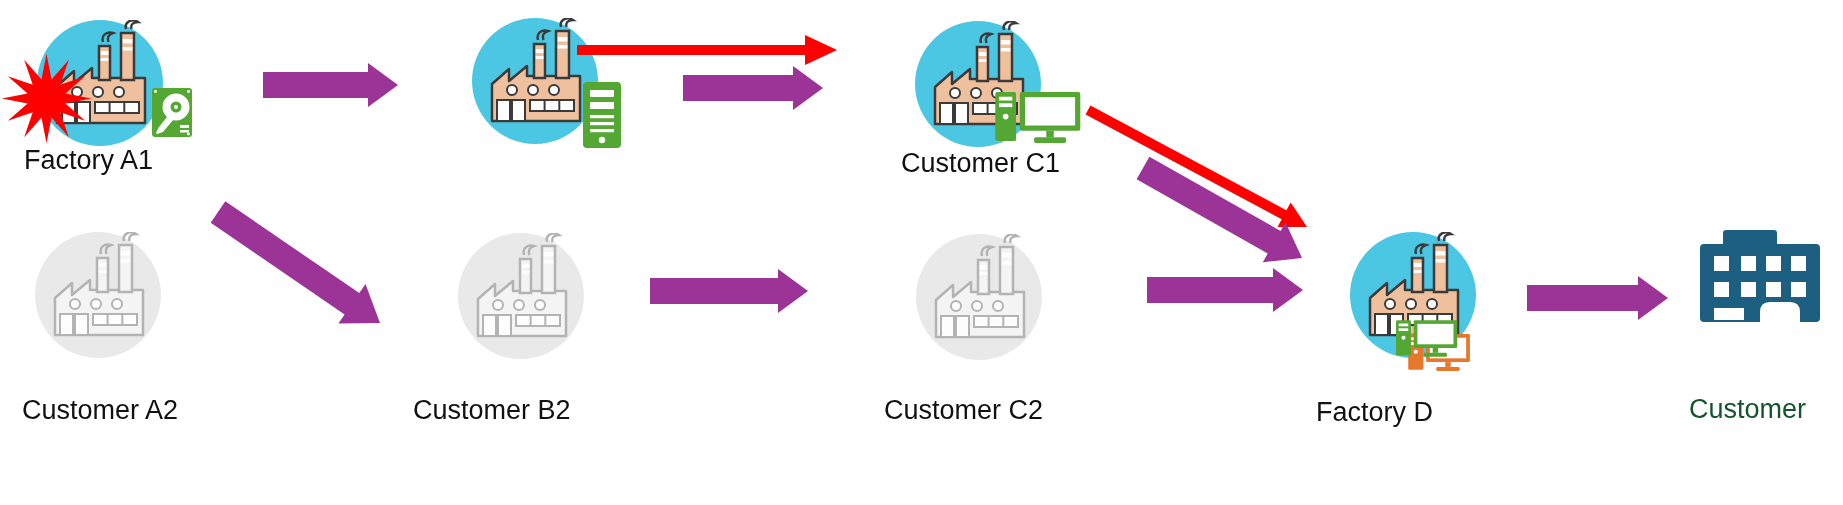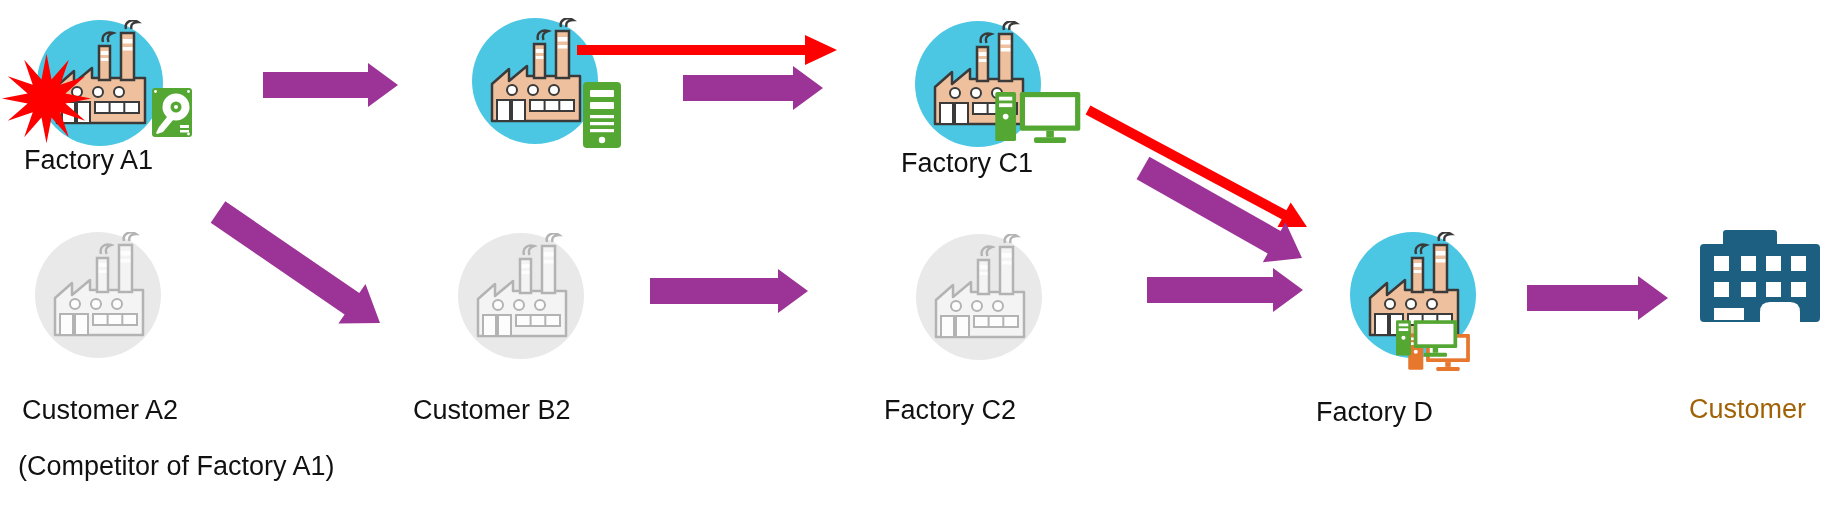--- a/index.html
+++ b/index.html
@@ -1,21 +1,21 @@
 <!DOCTYPE html>
 <html><head>
 <meta charset="utf-8">
 <style>
   html,body{margin:0;padding:0;background:#fff}
   .canvas{position:relative;width:1843px;height:505px;background:#ffffff;
           font-family:"Liberation Sans",sans-serif;overflow:hidden}
   .abs{position:absolute}
   svg.abs{display:block}
   .lbl{position:absolute;font-size:27px;line-height:1.1;color:#111;white-space:nowrap}
-  .lbl.customer{color:#a16207}
+  .lbl.customer{color:#14532d}
   .arrows{position:absolute;left:0;top:0;pointer-events:none}
   
   .factory-active  {--wall:#EFC09E;--line:#3A3A3A;--pane:#FFFFFF}
   .factory-inactive{--wall:#F4F4F4;--line:#B3B3B3;--pane:#FDFDFD}
 </style>
 </head>
 <body>
 
 <svg width="0" height="0" style="position:absolute" aria-hidden="true">
   <defs>
@@ -158,21 +158,20 @@
     <polygon points="683,75 793,75 793,66 823,88 793,110 793,101 683,101" fill="#9C3397"></polygon>
     <polygon points="210.7,222.7 344.6,314.5 338.4,323.6 380,323 365.5,284 359.3,293.1 225.3,201.3" fill="#9C3397"></polygon>
     <polygon points="650,278 778,278 778,269 808,291 778,313 778,304 650,304" fill="#9C3397"></polygon>
     <polygon points="1085.6,114.4 1281.7,219.2 1277.5,227.1 1307,227 1290.7,202.4 1286.4,210.3 1090.4,105.6" fill="#FF0000"></polygon>
     <polygon points="1136.6,179.3 1267.7,253.5 1262.8,262.2 1302,258 1285.5,222.2 1280.6,230.9 1149.4,156.7" fill="#9C3397"></polygon>
     <polygon points="1147,277 1273,277 1273,268 1303,290 1273,312 1273,303 1147,303" fill="#9C3397"></polygon>
     <polygon points="1527,285 1638,285 1638,276 1668,298 1638,320 1638,311 1527,311" fill="#9C3397"></polygon>
   </svg>
 
   <div class="lbl" style="left:24px;top:146px">Factory A1</div>
-  <div class="lbl" style="left:901px;top:149px">Factory C1</div>
+  <div class="lbl" style="left:901px;top:149px">Customer C1</div>
   <div class="lbl" style="left:22px;top:396px">Customer A2</div>
   <div class="lbl" style="left:413px;top:396px">Customer B2</div>
-  <div class="lbl" style="left:884px;top:396px">Factory C2</div>
+  <div class="lbl" style="left:884px;top:396px">Customer C2</div>
   <div class="lbl" style="left:1316px;top:398px">Factory D</div>
   <div class="lbl customer" style="left:1689px;top:395px">Customer</div>
-  <div class="lbl" style="left:18px;top:452px">(Competitor of Factory A1)</div>
 
 </div>
 
 </body></html>

